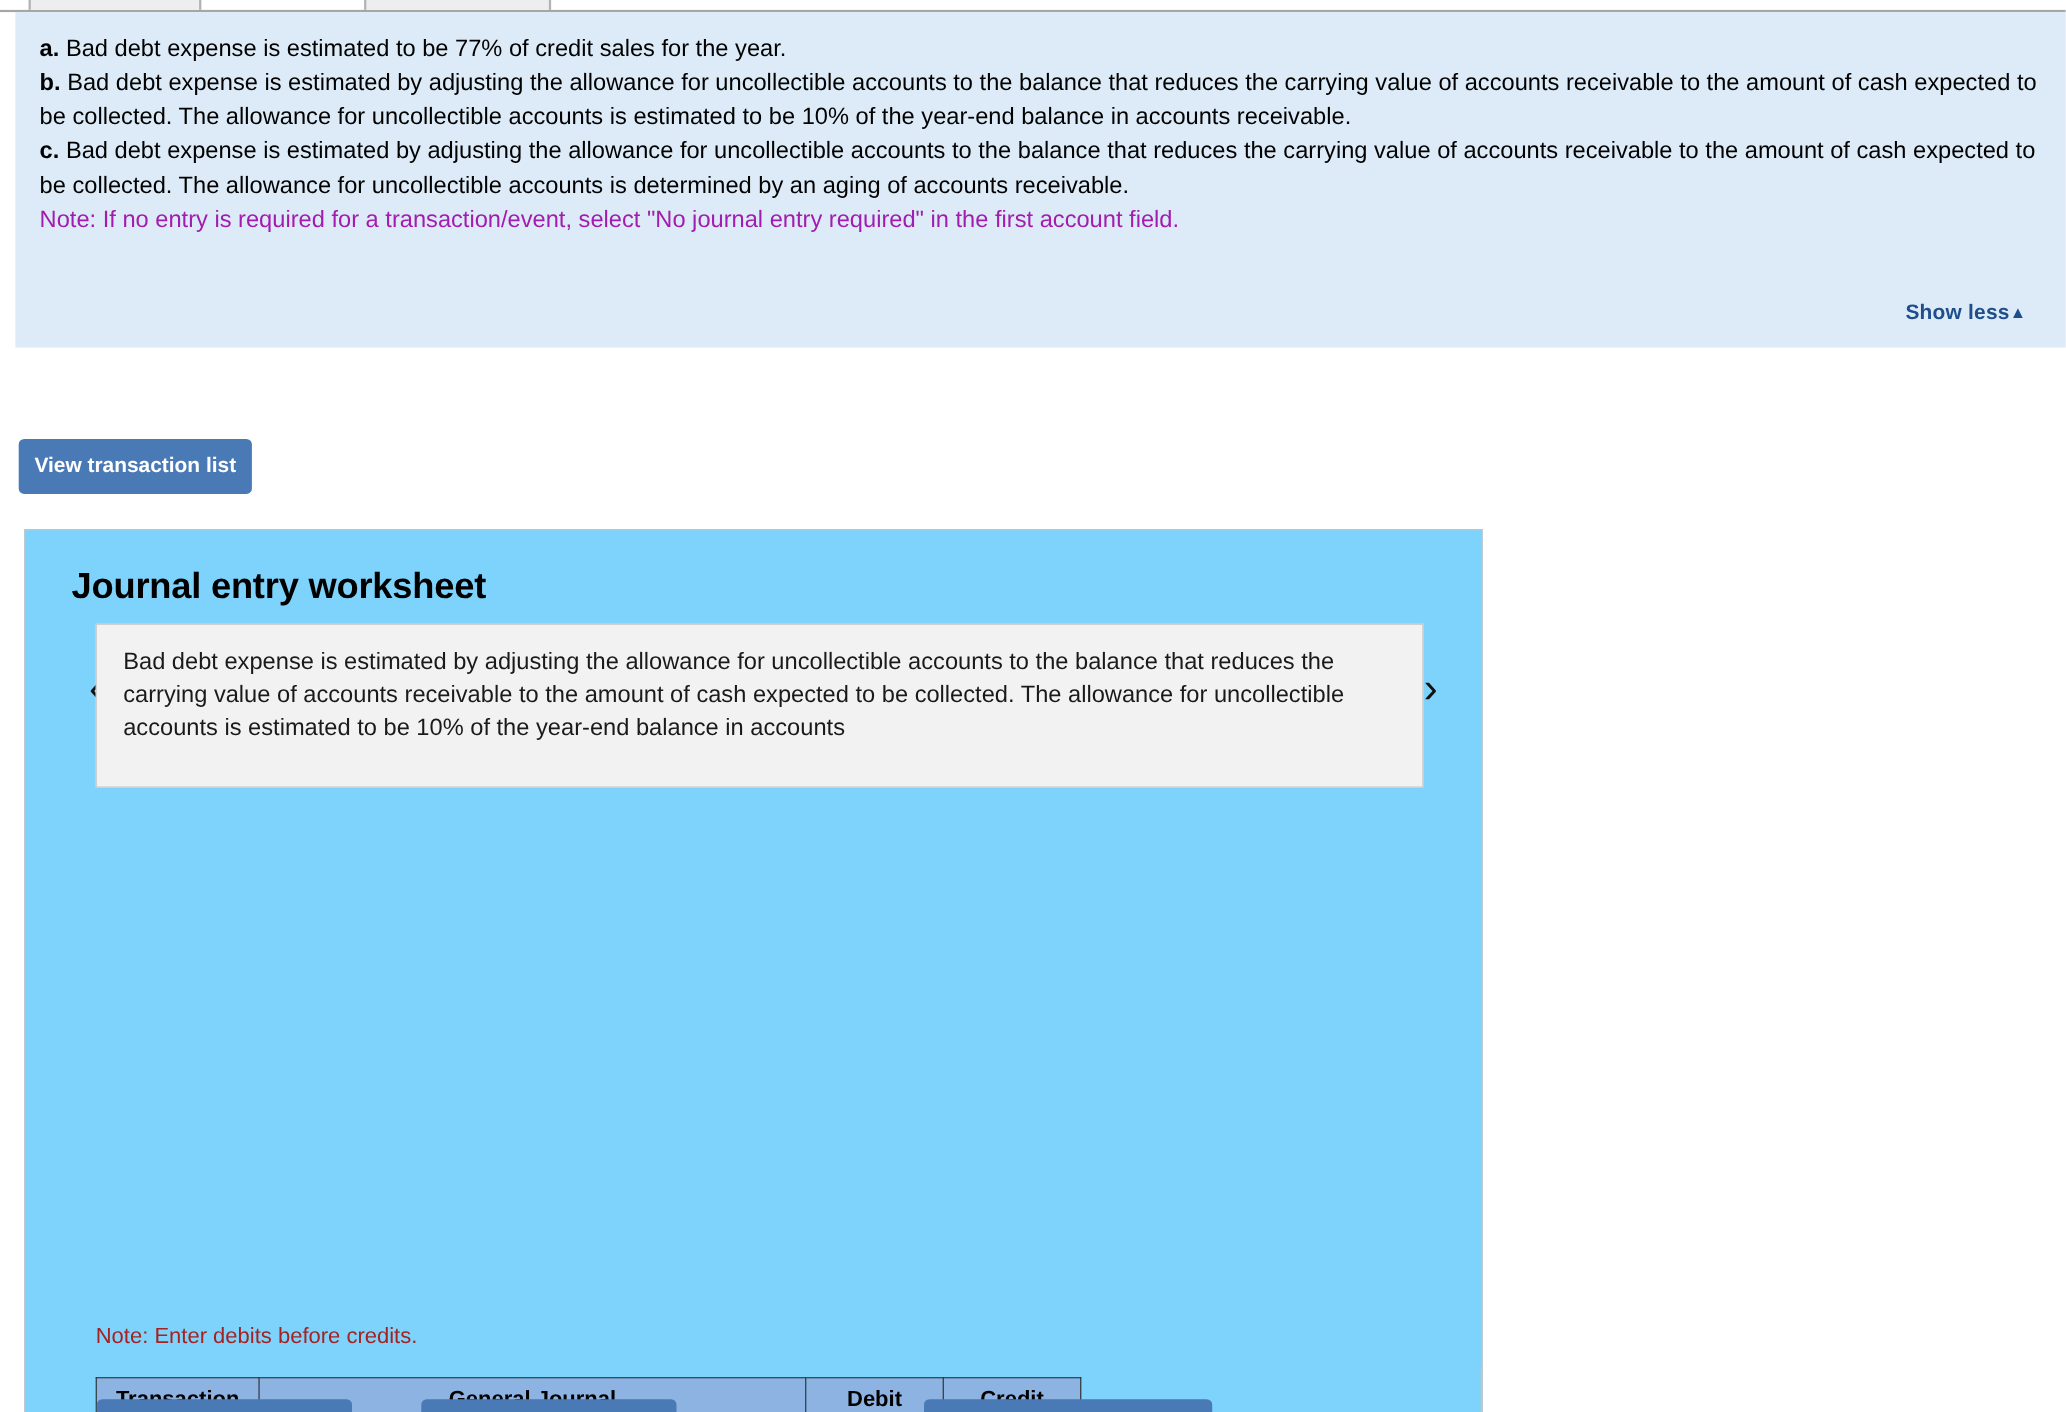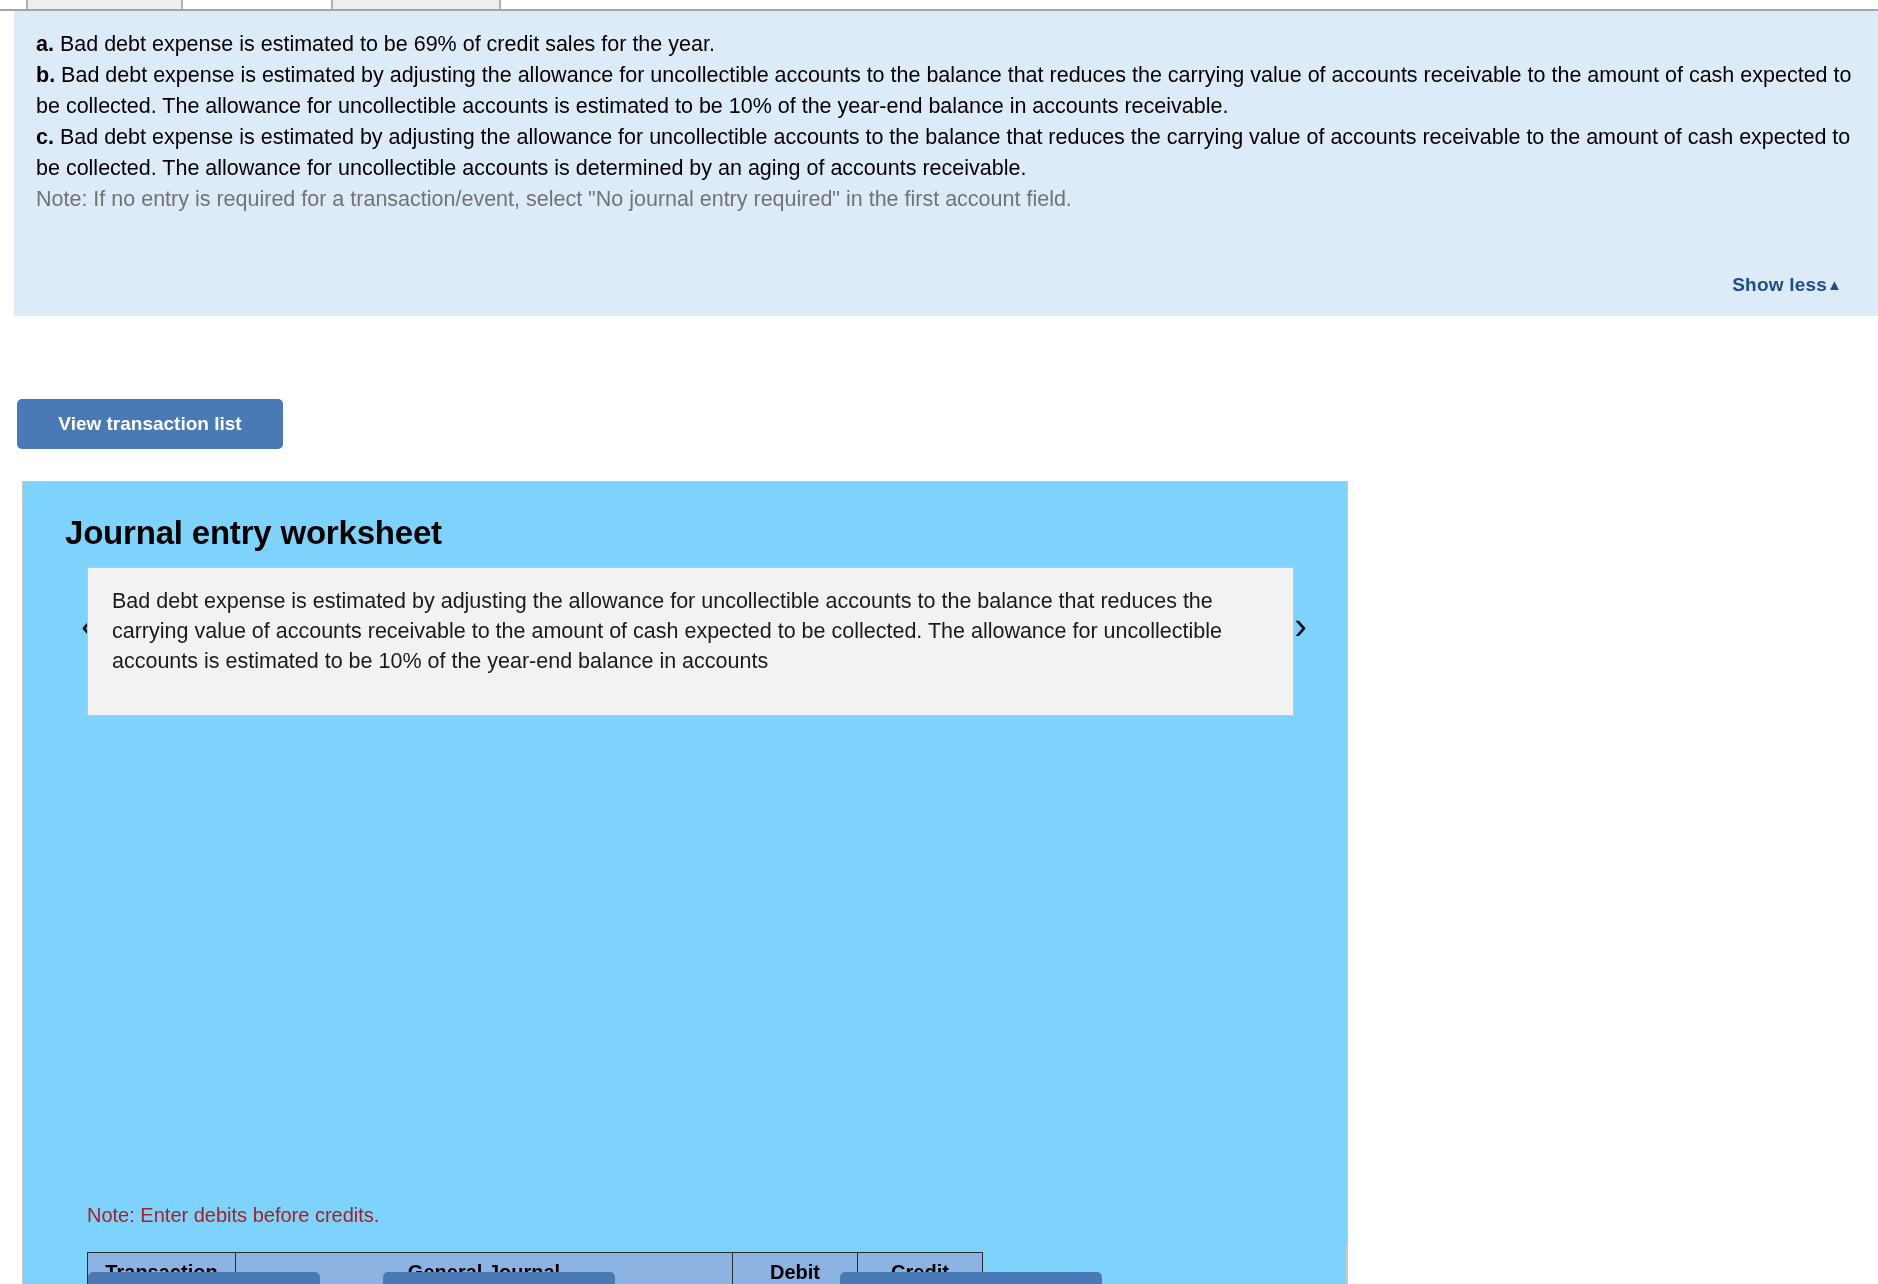--- a/index.html
+++ b/index.html
@@ -52,21 +52,21 @@
   .instr-line {
     font-size: 21.5px;
     line-height: 31px;
     color: #000000;
     margin: 0;
   }
   .instr-line b { font-weight: bold; }
   .instr-note {
     font-size: 21.5px;
     line-height: 31px;
-    color: #737373;
+    color: #a21caf;
     margin: 0;
   }
   .show-less {
     position: absolute;
     right: 36px;
     bottom: 20px;
     font-size: 19px;
     font-weight: bold;
     color: #1f4e8c;
     letter-spacing: 0.2px;
@@ -77,21 +77,21 @@
     font-size: 15px;
     position: relative;
     top: -1px;
   }
 
   
   .view-tx-btn {
     position: absolute;
     left: 17px;
     top: 399px;
-    width: 266px;
+    width: 212px;
     height: 50px;
     background: #4a7ab5;
     border: none;
     border-radius: 5px;
     color: #ffffff;
     font-family: "Liberation Sans", sans-serif;
     font-size: 19px;
     font-weight: bold;
     cursor: pointer;
     padding: 0;
@@ -235,21 +235,21 @@
 </style>
 </head>
 <body>
 
 <div class="top-strip">
   <div class="top-chip c1"></div>
   <div class="top-chip c2"></div>
 </div>
 
 <div class="instructions">
-  <p class="instr-line"><b>a.</b><span> Bad debt expense is estimated to be 69% of credit sales for the year.</span></p>
+  <p class="instr-line"><b>a.</b><span> Bad debt expense is estimated to be 77% of credit sales for the year.</span></p>
   <p class="instr-line"><b>b.</b><span> Bad debt expense is estimated by adjusting the allowance for uncollectible accounts to the balance that reduces the carrying value of accounts receivable to the amount of cash expected to be collected. The allowance for uncollectible accounts is estimated to be 10% of the year-end balance in accounts receivable.</span></p>
   <p class="instr-line"><b>c.</b><span> Bad debt expense is estimated by adjusting the allowance for uncollectible accounts to the balance that reduces the carrying value of accounts receivable to the amount of cash expected to be collected. The allowance for uncollectible accounts is determined by an aging of accounts receivable.</span></p>
   <p class="instr-note">Note: If no entry is required for a transaction/event, select "No journal entry required" in the first account field.</p>
 
   <div class="show-less">
     <span>Show less</span><span class="caret">▲</span>
   </div>
 </div>
 
 <button class="view-tx-btn">View transaction list</button>

